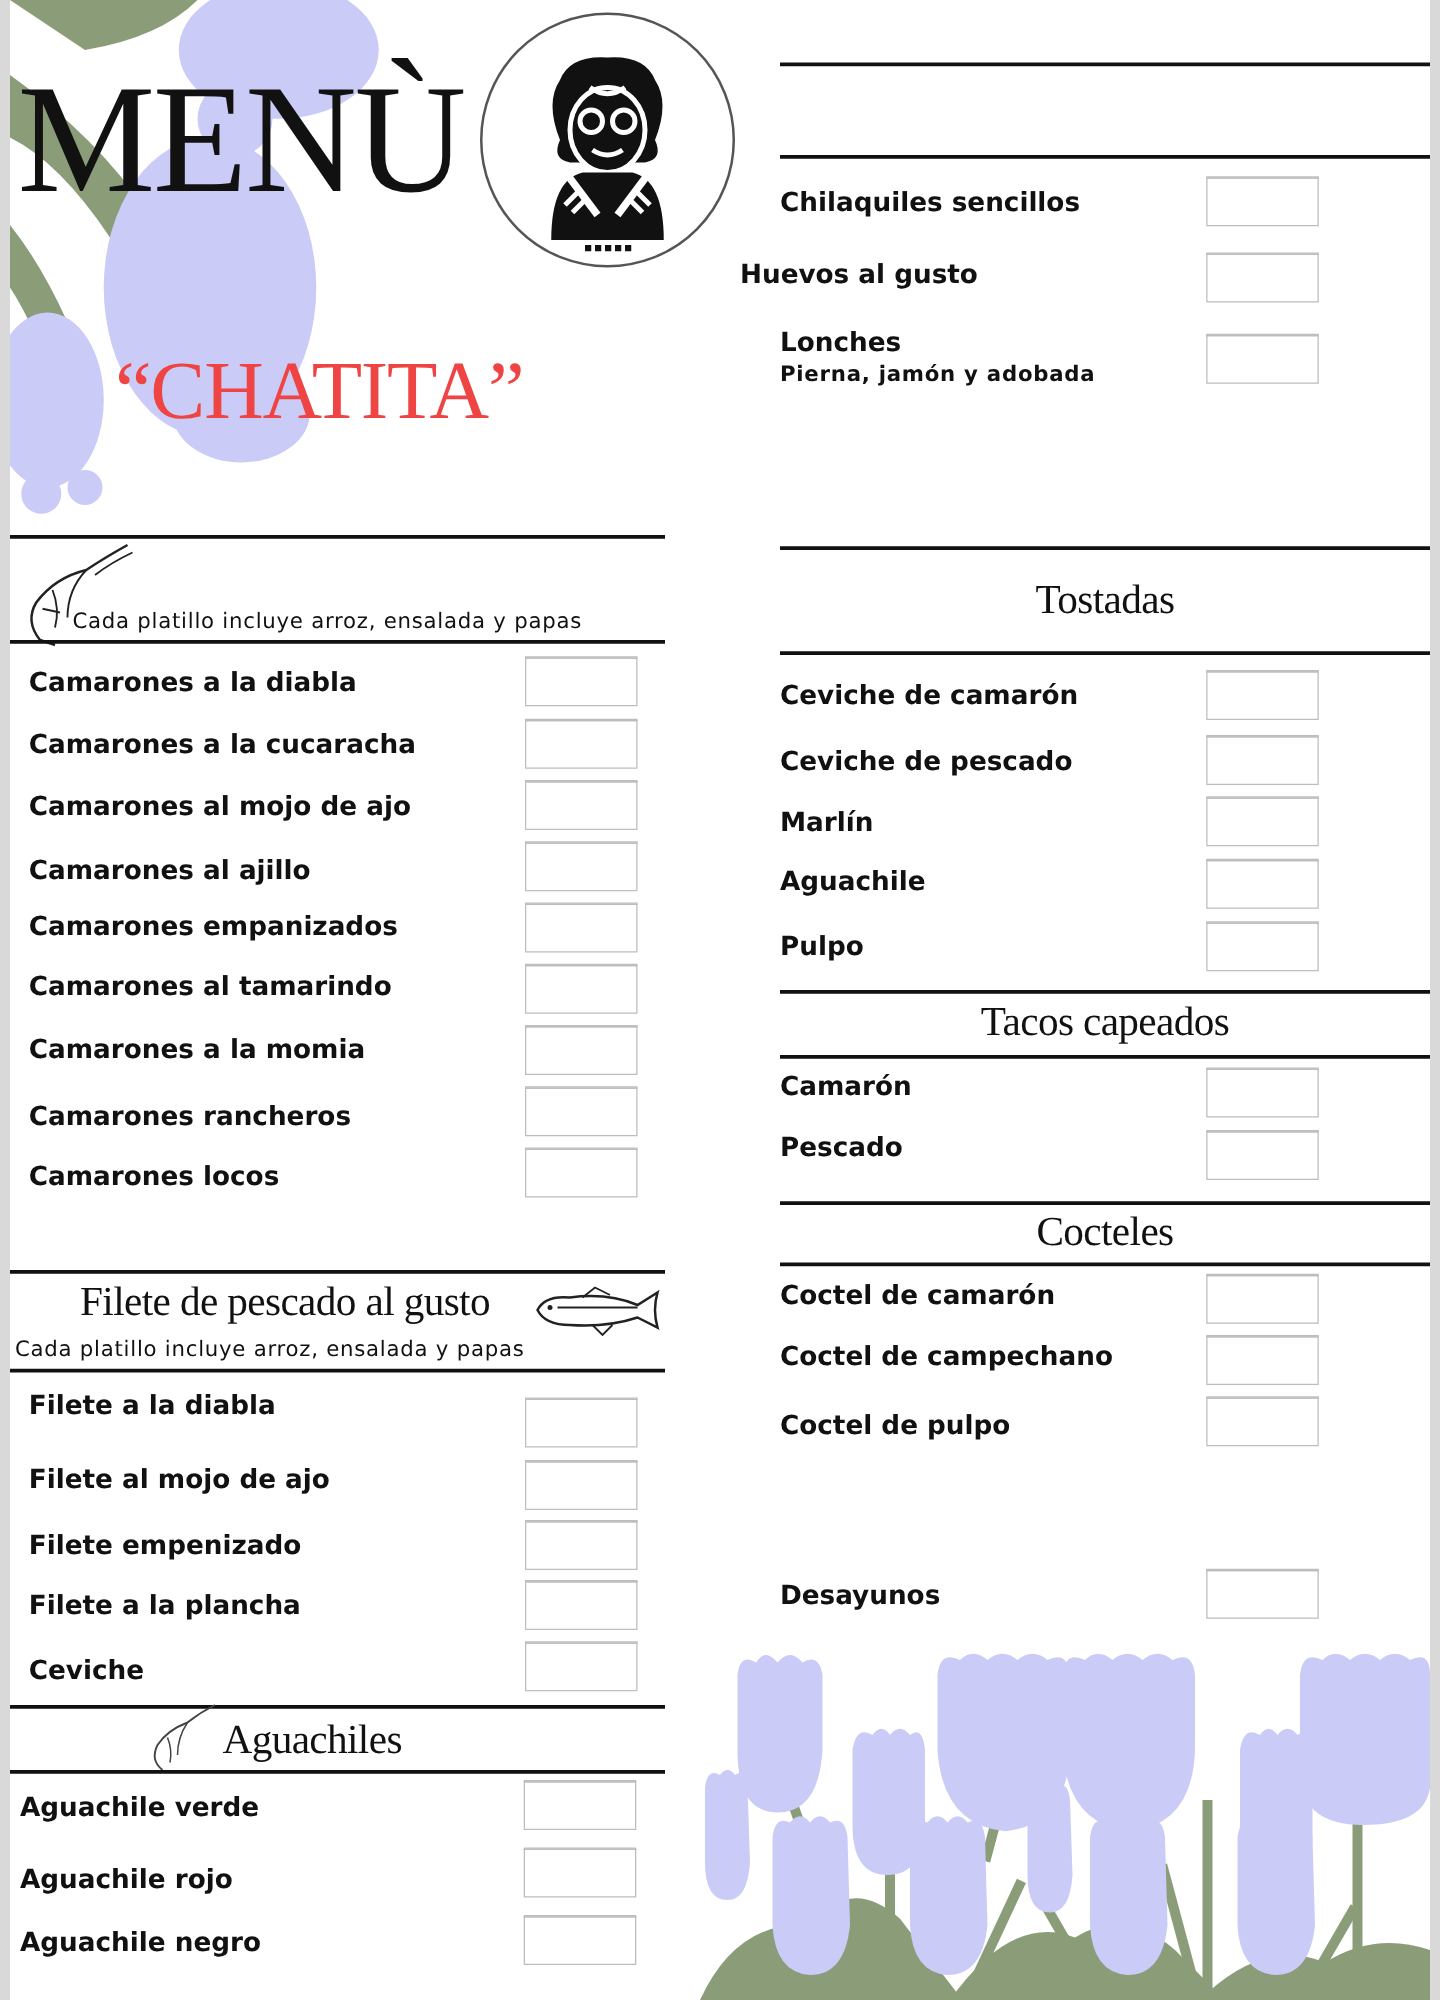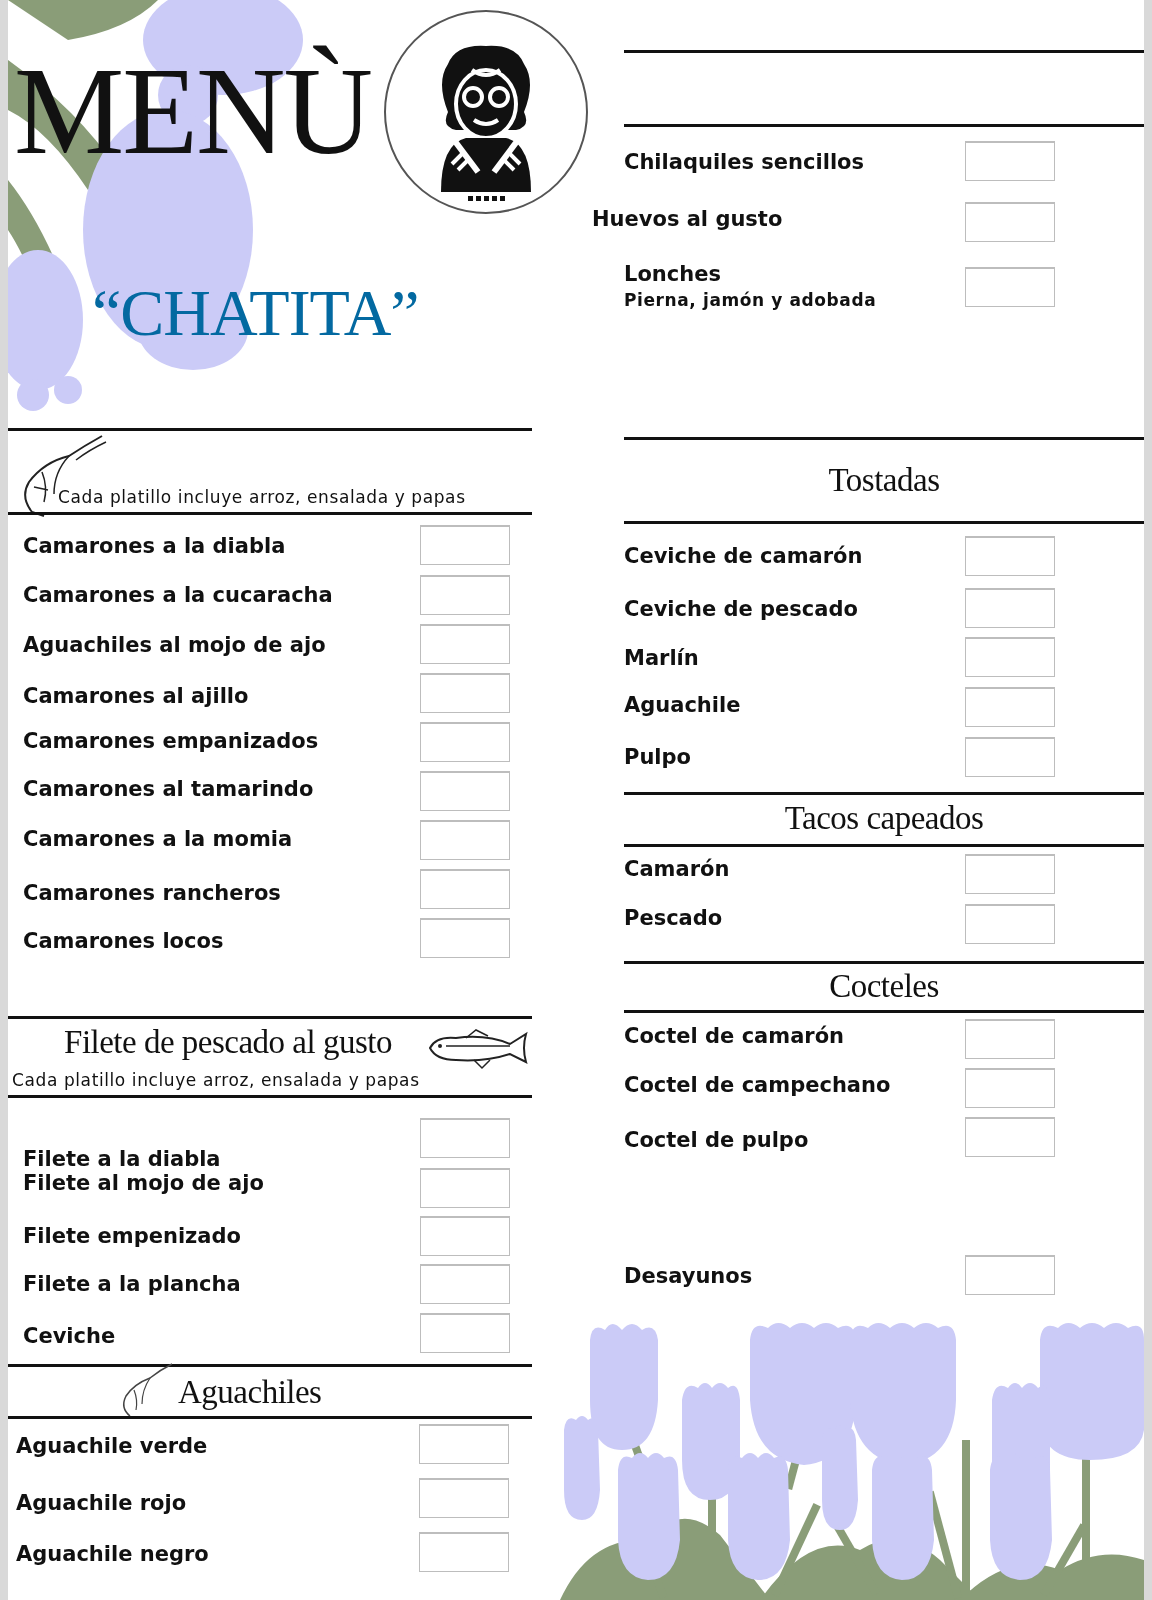--- a/index.html
+++ b/index.html
@@ -17,21 +17,21 @@
     .serif { font-family: "Liberation Serif", "DejaVu Serif", serif; }
     .title-menu {
       position: absolute; left: 6px; top: 50px; font-size: 124px; line-height: 1;
       letter-spacing: -2px; color: #111; font-weight: normal;
     }
     .title-rest {
       position: absolute; left: 14px; top: 212px; font-size: 66px; line-height: 1; color: #111;
       letter-spacing: -1px;
     }
     .title-chatita {
-      position: absolute; left: 84px; top: 280px; font-size: 66px; line-height: 1; color: #0369a1;
+      position: absolute; left: 84px; top: 280px; font-size: 66px; line-height: 1; color: #ef4444;
       letter-spacing: -1px;
     }
     .logo {
       position: absolute; left: 376px; top: 10px; width: 200px; height: 200px;
       border: 2px solid #555; border-radius: 50%; background: #fff;
     }
     .sec-title {
       position: absolute; left: 0; right: 0; text-align: center;
       font-family: "Liberation Serif", "DejaVu Serif", serif; font-size: 33px; color: #111;
       letter-spacing: -0.5px;
@@ -102,21 +102,21 @@
     <path d="M55 24 Q40 40 40 62 M28 40 Q34 55 30 70 M20 55 L34 58" fill="none" stroke="#222" stroke-width="1.5"></path>
     <path d="M92 10 Q75 18 62 28" fill="none" stroke="#222" stroke-width="1.5"></path>
   </svg>
   <div class="sec-sub" style="left:50px;top:487px">Cada platillo incluye arroz, ensalada y papas</div>
   <div class="rule" style="left:0;top:512px;width:524px"></div>
 
   <div class="item" style="left:15px;top:534px">Camarones a la diabla</div>
   <div class="box" style="left:412px;top:525px"></div>
   <div class="item" style="left:15px;top:583px">Camarones a la cucaracha</div>
   <div class="box" style="left:412px;top:575px"></div>
-  <div class="item" style="left:15px;top:633px">Aguachiles al mojo de ajo</div>
+  <div class="item" style="left:15px;top:633px">Camarones al mojo de ajo</div>
   <div class="box" style="left:412px;top:624px"></div>
   <div class="item" style="left:15px;top:684px">Camarones al ajillo</div>
   <div class="box" style="left:412px;top:673px"></div>
   <div class="item" style="left:15px;top:729px">Camarones empanizados</div>
   <div class="box" style="left:412px;top:722px"></div>
   <div class="item" style="left:15px;top:777px">Camarones al tamarindo</div>
   <div class="box" style="left:412px;top:771px"></div>
   <div class="item" style="left:15px;top:827px">Camarones a la momia</div>
   <div class="box" style="left:412px;top:820px"></div>
   <div class="item" style="left:15px;top:881px">Camarones rancheros</div>
@@ -127,21 +127,21 @@
   <div class="rule" style="left:0;top:1016px;width:524px"></div>
   <div class="sec-title" style="left:30px;width:380px;top:1024px;right:auto">Filete de pescado al gusto</div>
   <svg class="deco" style="left:418px;top:1028px" width="104" height="42" viewBox="0 0 104 42">
     <path d="M4 20 Q10 8 30 10 Q60 6 84 16 L100 6 Q96 20 100 34 L84 26 Q60 34 30 32 Q10 32 4 20Z" fill="none" stroke="#222" stroke-width="2"></path>
     <circle cx="14" cy="18" r="2" fill="#222"></circle>
     <path d="M40 10 L50 2 L62 8 M20 18 L84 18 M48 32 L56 40 L64 32" fill="none" stroke="#222" stroke-width="1.5"></path>
   </svg>
   <div class="sec-sub" style="left:4px;top:1070px">Cada platillo incluye arroz, ensalada y papas</div>
   <div class="rule" style="left:0;top:1095px;width:524px"></div>
 
-  <div class="item" style="left:15px;top:1147px">Filete a la diabla</div>
+  <div class="item" style="left:15px;top:1112px">Filete a la diabla</div>
   <div class="box" style="left:412px;top:1118px"></div>
   <div class="item" style="left:15px;top:1171px">Filete al mojo de ajo</div>
   <div class="box" style="left:412px;top:1168px"></div>
   <div class="item" style="left:15px;top:1224px">Filete empenizado</div>
   <div class="box" style="left:412px;top:1216px"></div>
   <div class="item" style="left:15px;top:1272px">Filete a la plancha</div>
   <div class="box" style="left:412px;top:1264px"></div>
   <div class="item" style="left:15px;top:1324px">Ceviche</div>
   <div class="box" style="left:412px;top:1313px"></div>
 

